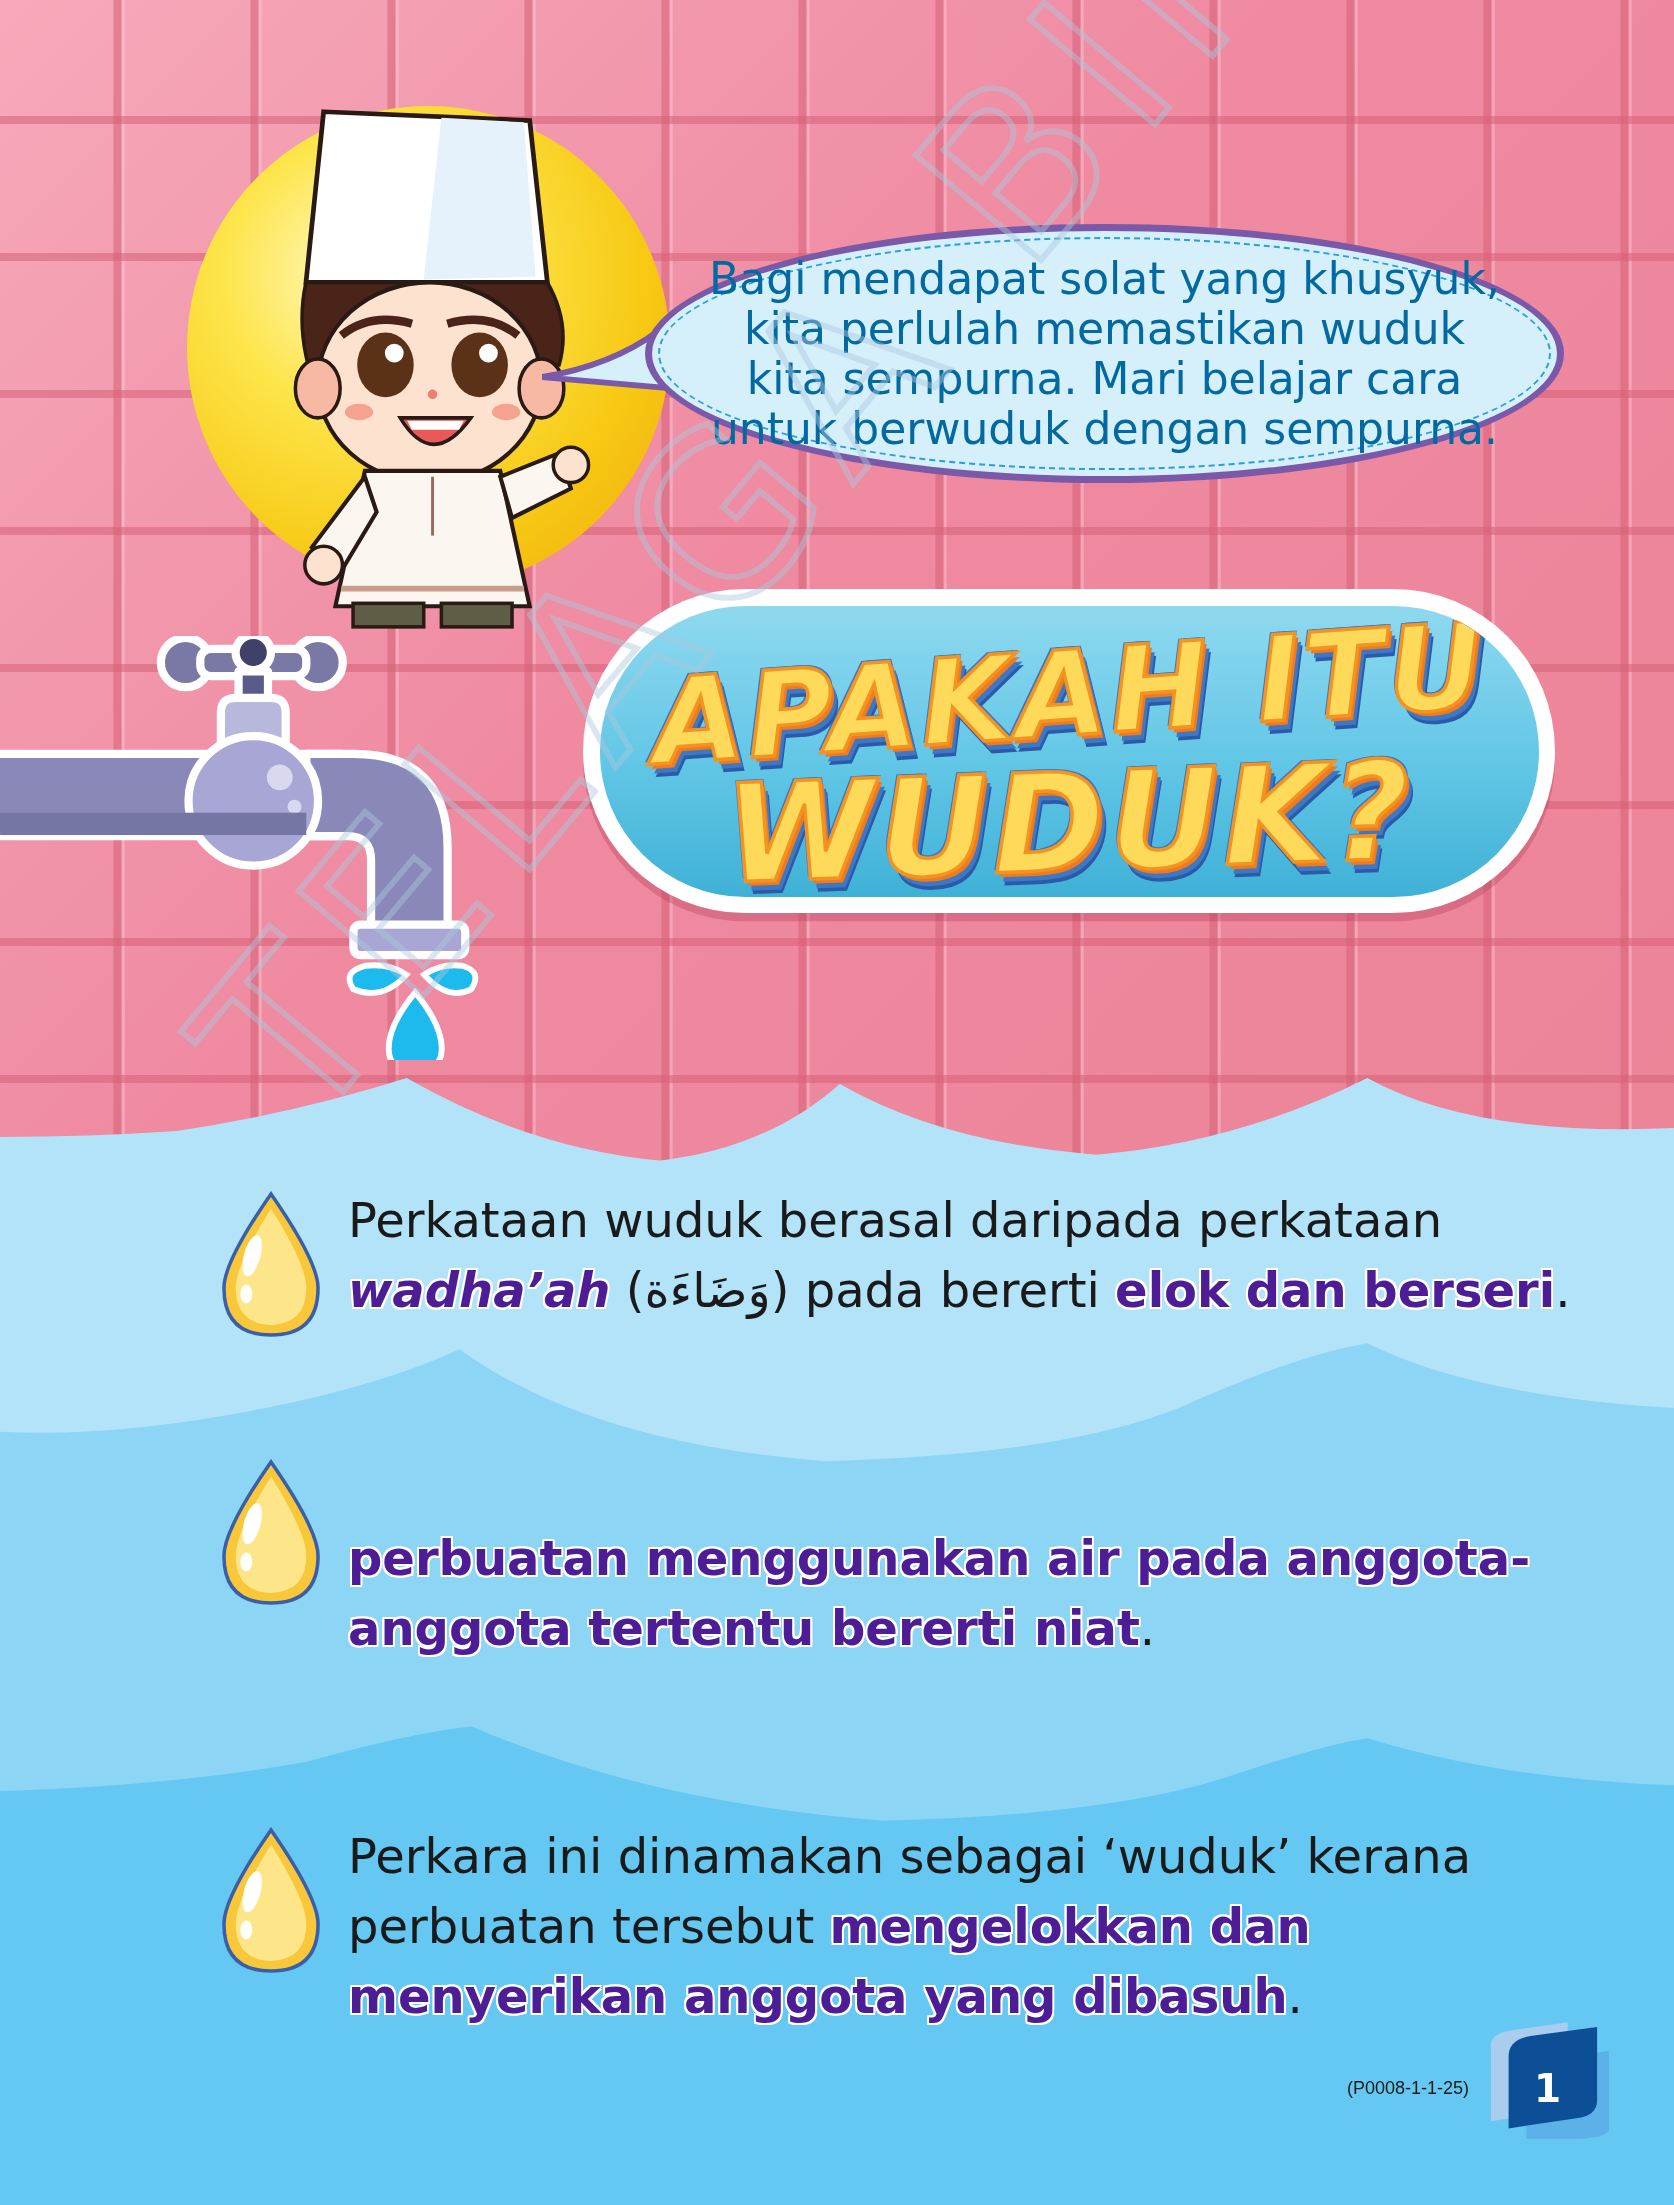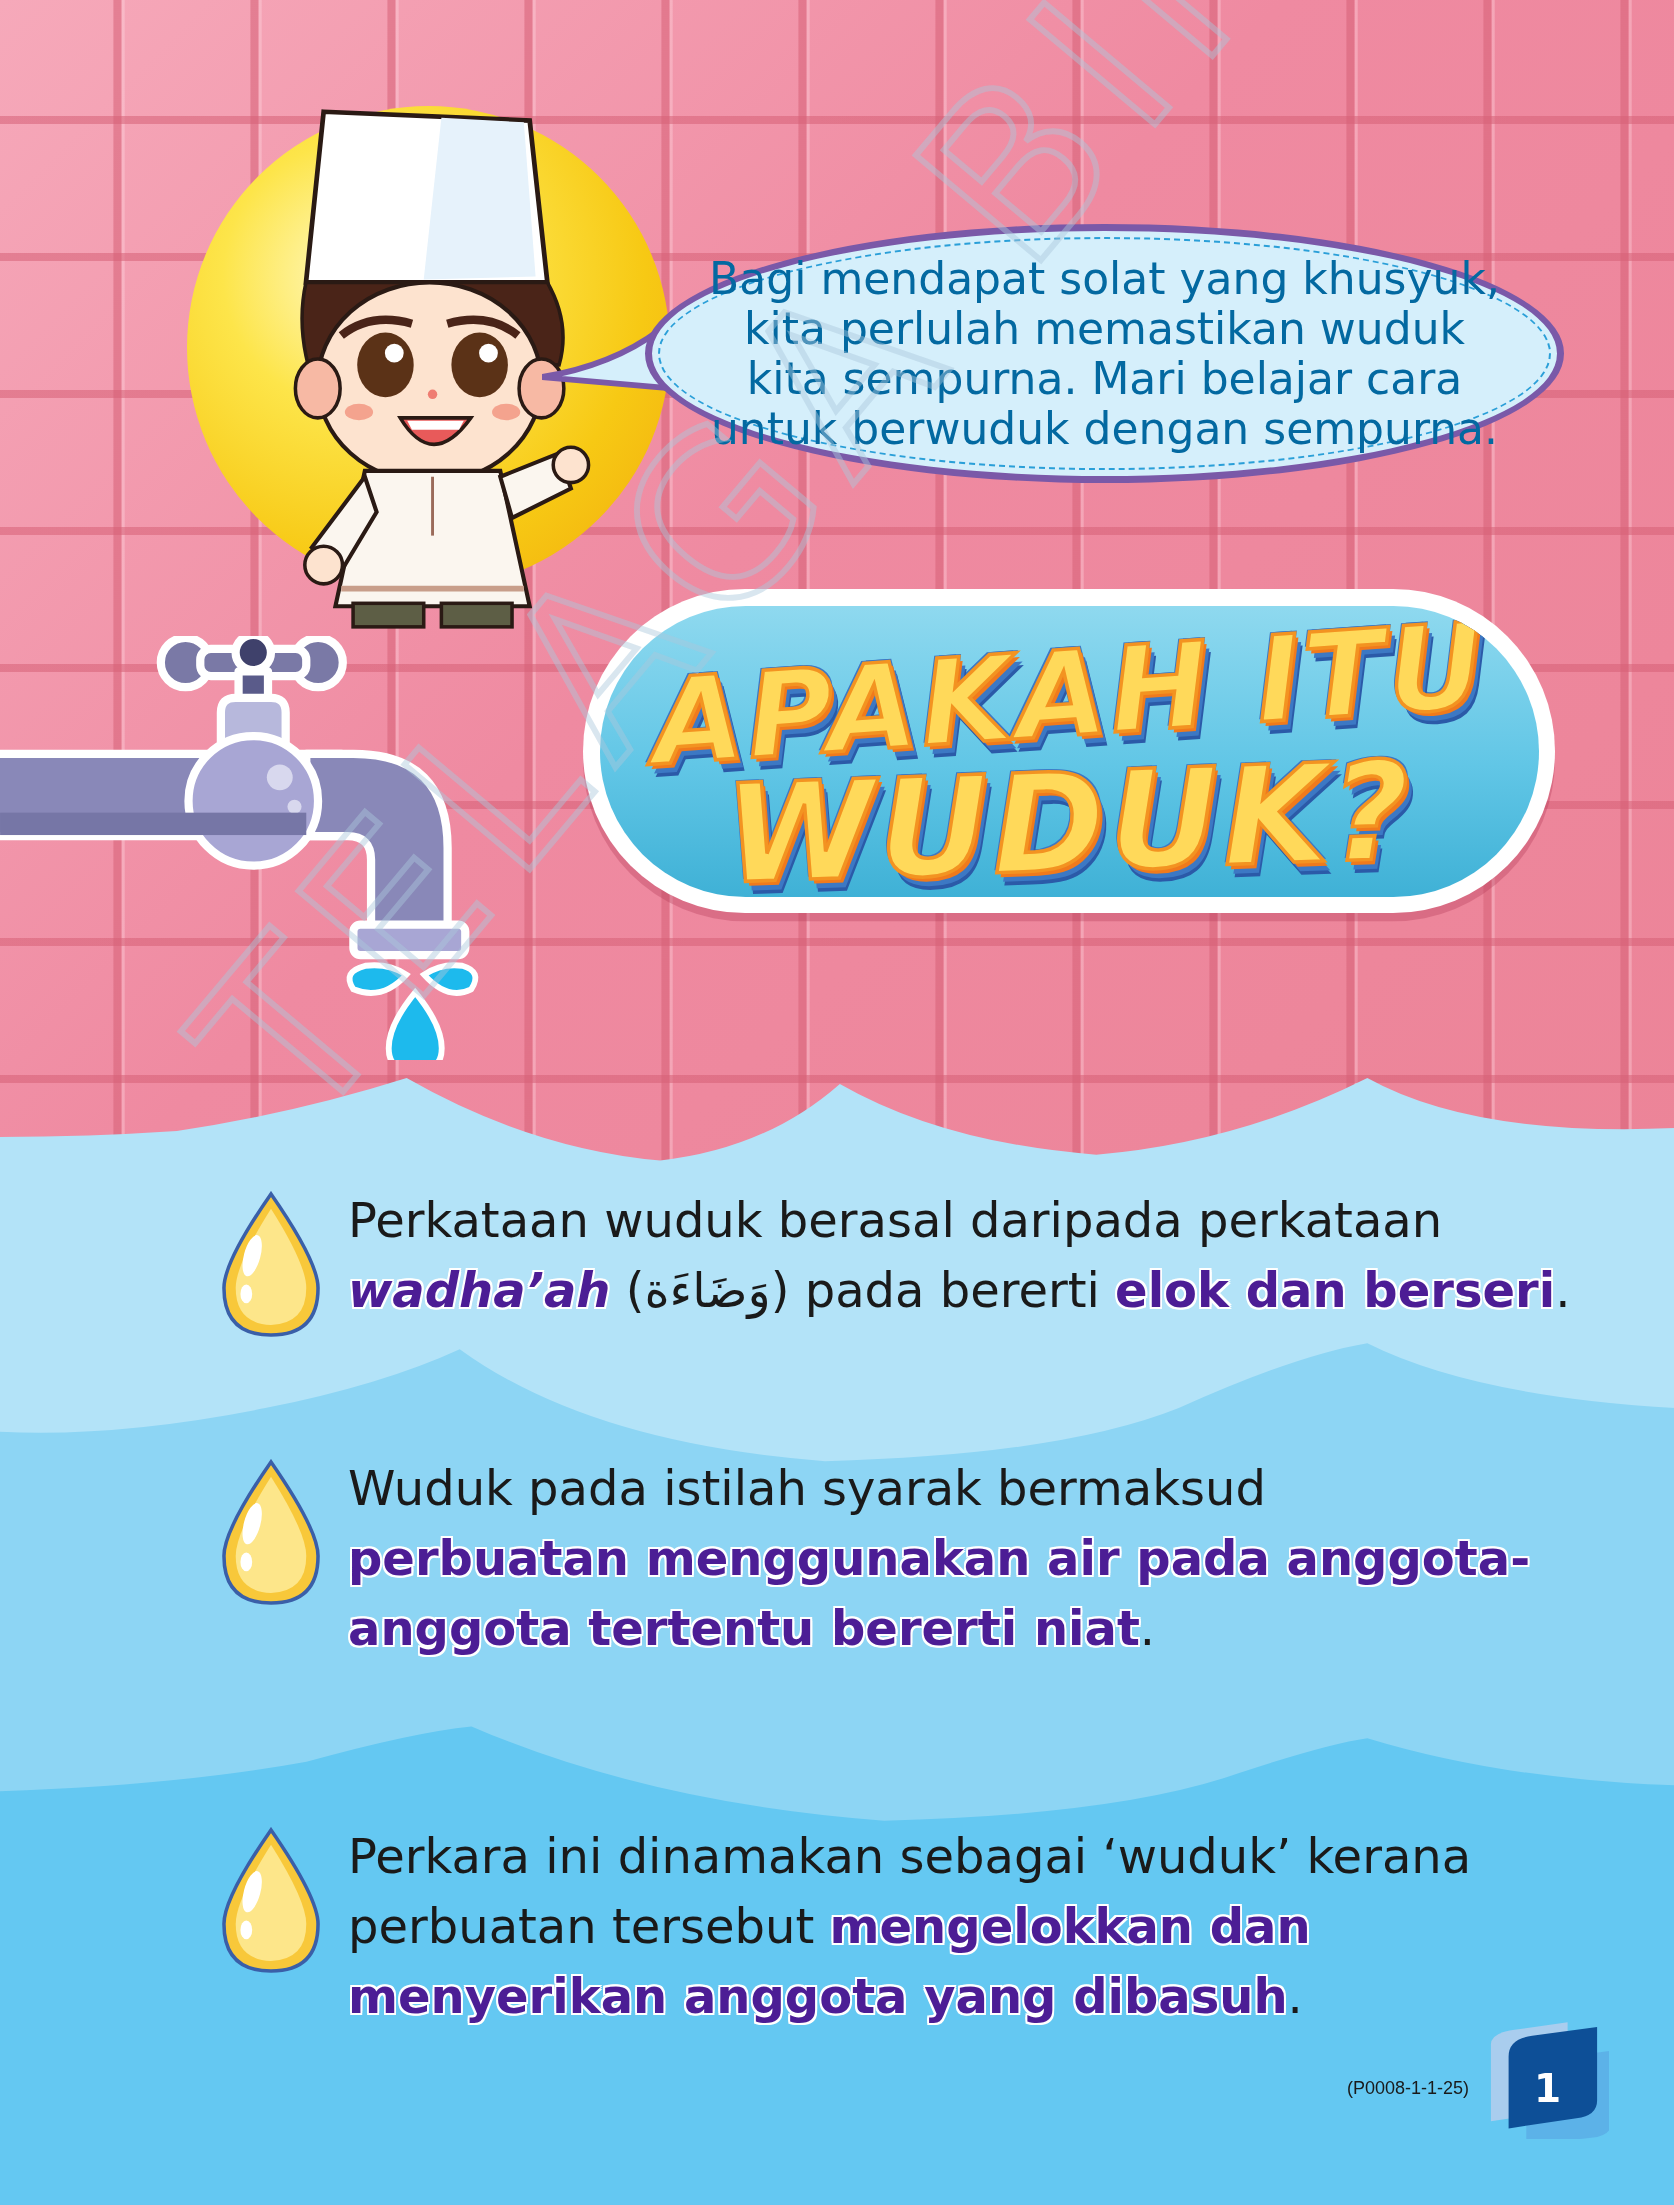--- a/index.html
+++ b/index.html
@@ -204,21 +204,21 @@
   <p class="bullet-text"><span>Perkataan wuduk berasal daripada perkataan </span><span class="hl it">wadha’ah</span><span> (وَضَاءَة) pada bererti </span><span class="hl">elok dan berseri</span><span>.</span></p>
 </div>
 
 <div id="bullet-2" class="bullet">
   <svg class="drop" viewBox="0 0 180 250">
     <path d="M90 5 Q170 120 170 165 Q170 245 90 245 Q10 245 10 165 Q10 120 90 5 Z" fill="#f8c83a" stroke="#3a5fa8" stroke-width="6"></path>
     <path d="M90 30 Q150 125 150 165 Q150 225 90 228 Q30 225 30 165 Q30 125 90 30 Z" fill="#fde68a"></path>
     <ellipse cx="58" cy="110" rx="14" ry="36" fill="#ffffff" transform="rotate(15 58 110)"></ellipse>
     <ellipse cx="48" cy="175" rx="10" ry="16" fill="#ffffff"></ellipse>
   </svg>
-  <p class="bullet-text"><span>Wuduk pada istilah syarak bermaksud </span><br><span class="hl">perbuatan menggunakan air pada anggota-anggota tertentu bererti niat</span><span>.</span></p>
+  <p class="bullet-text"><br><span class="hl">perbuatan menggunakan air pada anggota-anggota tertentu bererti niat</span><span>.</span></p>
 </div>
 
 <div id="bullet-3" class="bullet">
   <svg class="drop" viewBox="0 0 180 250">
     <path d="M90 5 Q170 120 170 165 Q170 245 90 245 Q10 245 10 165 Q10 120 90 5 Z" fill="#f8c83a" stroke="#3a5fa8" stroke-width="6"></path>
     <path d="M90 30 Q150 125 150 165 Q150 225 90 228 Q30 225 30 165 Q30 125 90 30 Z" fill="#fde68a"></path>
     <ellipse cx="58" cy="110" rx="14" ry="36" fill="#ffffff" transform="rotate(15 58 110)"></ellipse>
     <ellipse cx="48" cy="175" rx="10" ry="16" fill="#ffffff"></ellipse>
   </svg>
   <p class="bullet-text"><span>Perkara ini dinamakan sebagai ‘wuduk’ kerana perbuatan tersebut </span><span class="hl">mengelokkan dan menyerikan anggota yang dibasuh</span><span>.</span></p>

